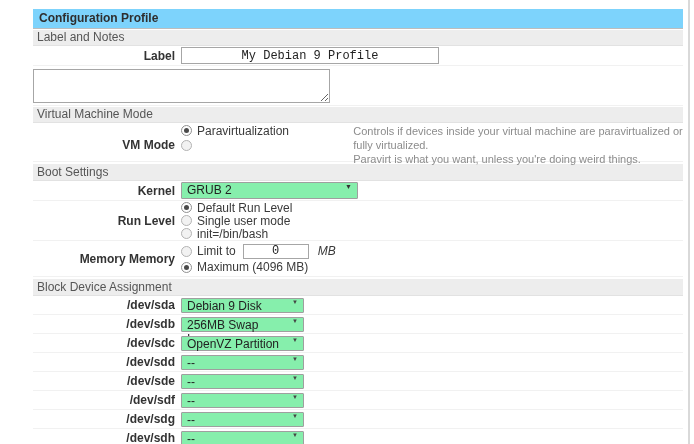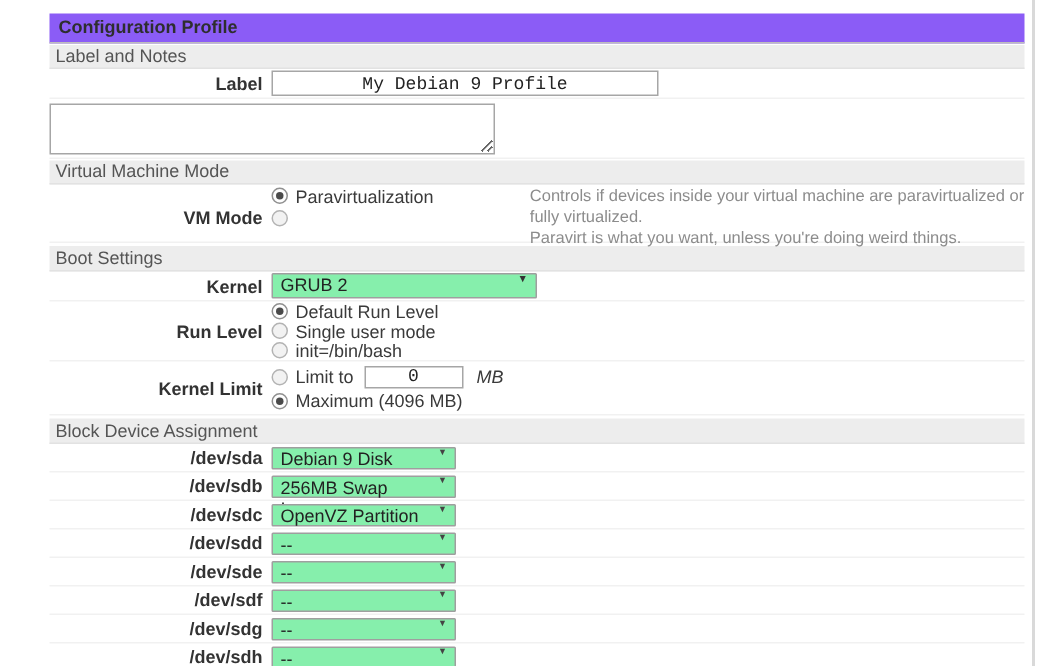--- a/index.html
+++ b/index.html
@@ -11,21 +11,21 @@
   }
   .page-right-border{
     position:absolute;top:0;left:688px;width:2px;height:444px;
     background:#d9d9d9;
   }
   .config-table{
     position:absolute;top:9px;left:33px;width:650px;
   }
   .main-header{
     box-sizing:border-box;height:20px;line-height:19px;
-    background:#8b5cf6;border-bottom:1px solid #bdbdbd;
+    background:#7dd3fc;border-bottom:1px solid #bdbdbd;
     font-weight:bold;color:#2e2e2e;padding-left:6px;
   }
   .section-header{
     box-sizing:border-box;height:16px;line-height:15px;
     background:#ededed;color:#555;padding-left:4px;
     margin-top:1px;border-bottom:1px solid #e2e2e2;
   }
   .section-header.tall{height:17px;line-height:16px;margin-top:2px;}
   .form-row{
     box-sizing:border-box;
@@ -155,21 +155,21 @@
         <span>Single user mode</span>
       </div>
       <div class="opt-line">
         <span class="radio unchecked"></span>
         <span>init=/bin/bash</span>
       </div>
     </div>
   </div>
 
   <div class="form-row row-memory">
-    <div class="row-label">Kernel Limit</div>
+    <div class="row-label">Memory Memory</div>
     <div>
       <div class="opt-line">
         <span class="radio unchecked"></span>
         <span>Limit to</span>
         <input type="text" class="text-input mem-input" value="0" style="">
         <span class="mem-unit">MB</span>
       </div>
       <div class="opt-line second">
         <span class="radio checked"></span>
         <span>Maximum (4096 MB)</span>

